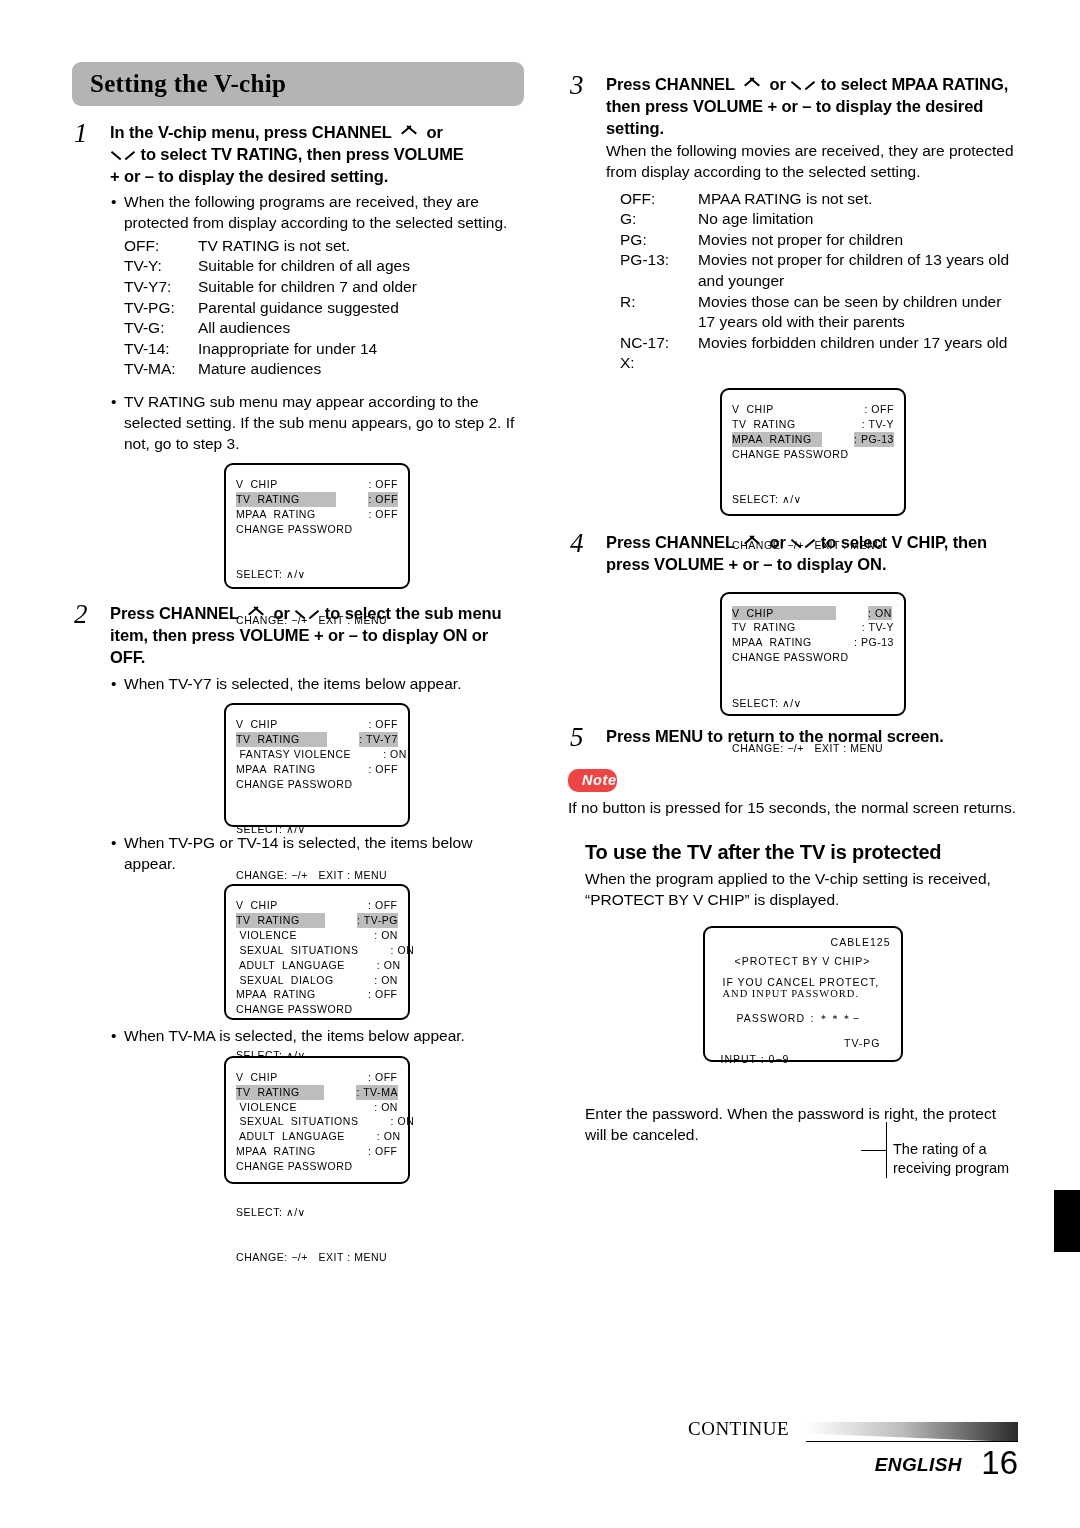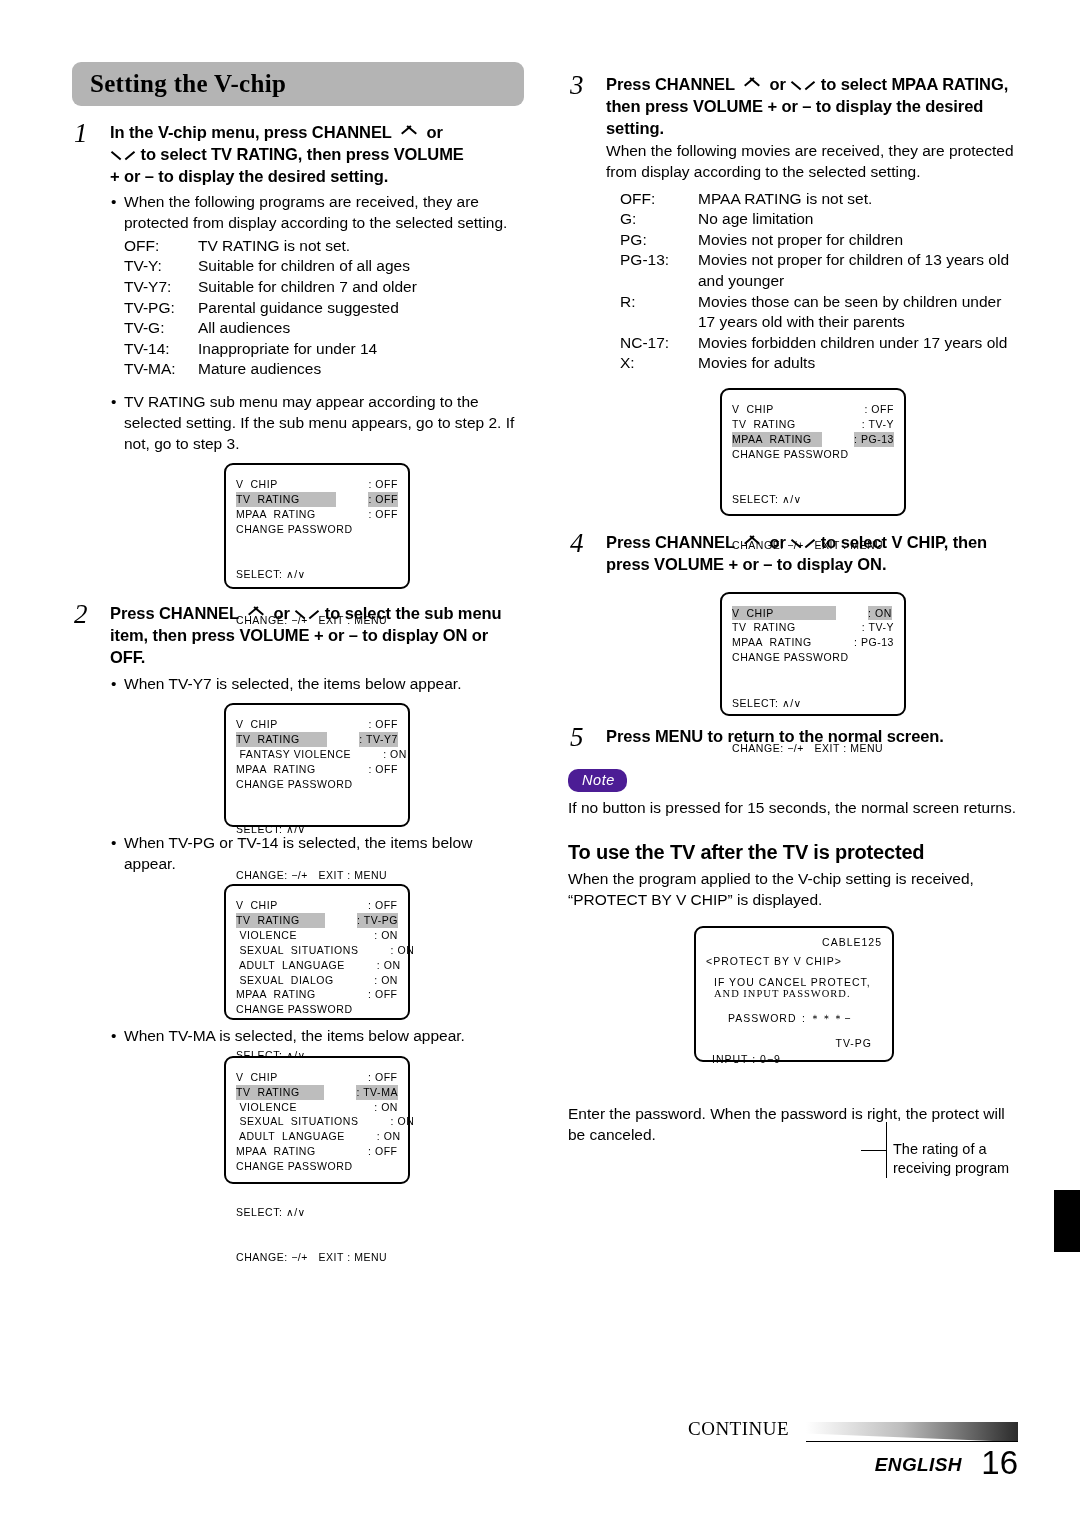--- a/index.html
+++ b/index.html
@@ -169,45 +169,45 @@
     line-height: 1.45;
     white-space: pre;
   }
 
   
   .osd-protect {
     font-size: 10.5px;
     letter-spacing: 1px;
   }
   .osd-protect .right { text-align: right; }
-  .osd-protect .center { }
+  .osd-protect .center { text-align: center; }
 
   
   .sub-head {
     font-weight: bold;
     font-size: 20px;
     margin-top: 4px;
     margin-bottom: 5px;
     letter-spacing: -.2px;
   }
   .para {
     font-size: 15.5px;
     line-height: 1.33;
   }
 
   
   .note-pill {
     display: inline-block;
-    background: #4c1d95;
+    background: #ef4444;
     color: #fff;
     font-style: italic;
-    font-weight: normal;
+    font-weight: bold;
     font-size: 14.5px;
     border-radius: 10px;
-    padding: 3px 12px 4px 14px;
+    padding: 3px 0 4px 14px;
     letter-spacing: .6px;
   }
 
   
   .callout {
     position: absolute;
     font-size: 14.5px;
     line-height: 1.3;
   }
   .callout-line {
@@ -521,21 +521,20 @@
         <div class="defrow">
           <span class="defterm">R:</span>
           <span class="defdesc">Movies those can be seen by children under 17 years old with their parents</span>
         </div>
         <div class="defrow">
           <span class="defterm">NC-17:</span>
           <span class="defdesc">Movies forbidden children under 17 years old</span>
         </div>
         <div class="defrow">
           <span class="defterm">X:</span>
-          <span class="defdesc">Movies for adults</span>
         </div>
       </div>
 
       <div class="osd-wrap" style="margin-top:14px;">
         <div class="osd" style="width:186px;height:128px;">
           <div class="osd-lines">
             <div class="osd-line">
               <span class="osd-label" style="width:104px;">V  CHIP</span>
               <span class="osd-value">: OFF</span>
             </div>
@@ -599,21 +598,21 @@
     <div class="step" style="margin-top:10px;">
       <span class="step-num">5</span>
       <div class="step-head">Press MENU to return to the normal screen.</div>
     </div>
 
     <div style="margin-top:22px;">
       <span class="note-pill">Note</span>
       <div class="para" style="margin-top:6px;">If no button is pressed for 15 seconds, the normal screen returns.</div>
     </div>
 
-    <div style="margin-top:22px;">
+    <div style="margin-top:22px;margin-left:17px;">
       <div class="sub-head">To use the TV after the TV is protected</div>
       <div class="para">When the program applied to the V-chip setting is received, “PROTECT BY V CHIP” is displayed.</div>
 
       <div class="osd-wrap" style="margin-top:16px;">
         <div class="osd osd-protect" style="width:200px;height:136px;padding:8px 10px 8px 10px;">
           <div class="right">CABLE125</div>
           <div class="center" style="margin-top:7px;">&lt;PROTECT  BY  V  CHIP&gt;</div>
           <div style="margin-top:9px;padding-left:8px;">IF  YOU  CANCEL  PROTECT,</div>
           <div style="padding-left:8px;font-family:Liberation Serif, serif;">AND  INPUT  PASSWORD.</div>
           <div style="margin-top:13px;display:flex;padding-left:22px;">

